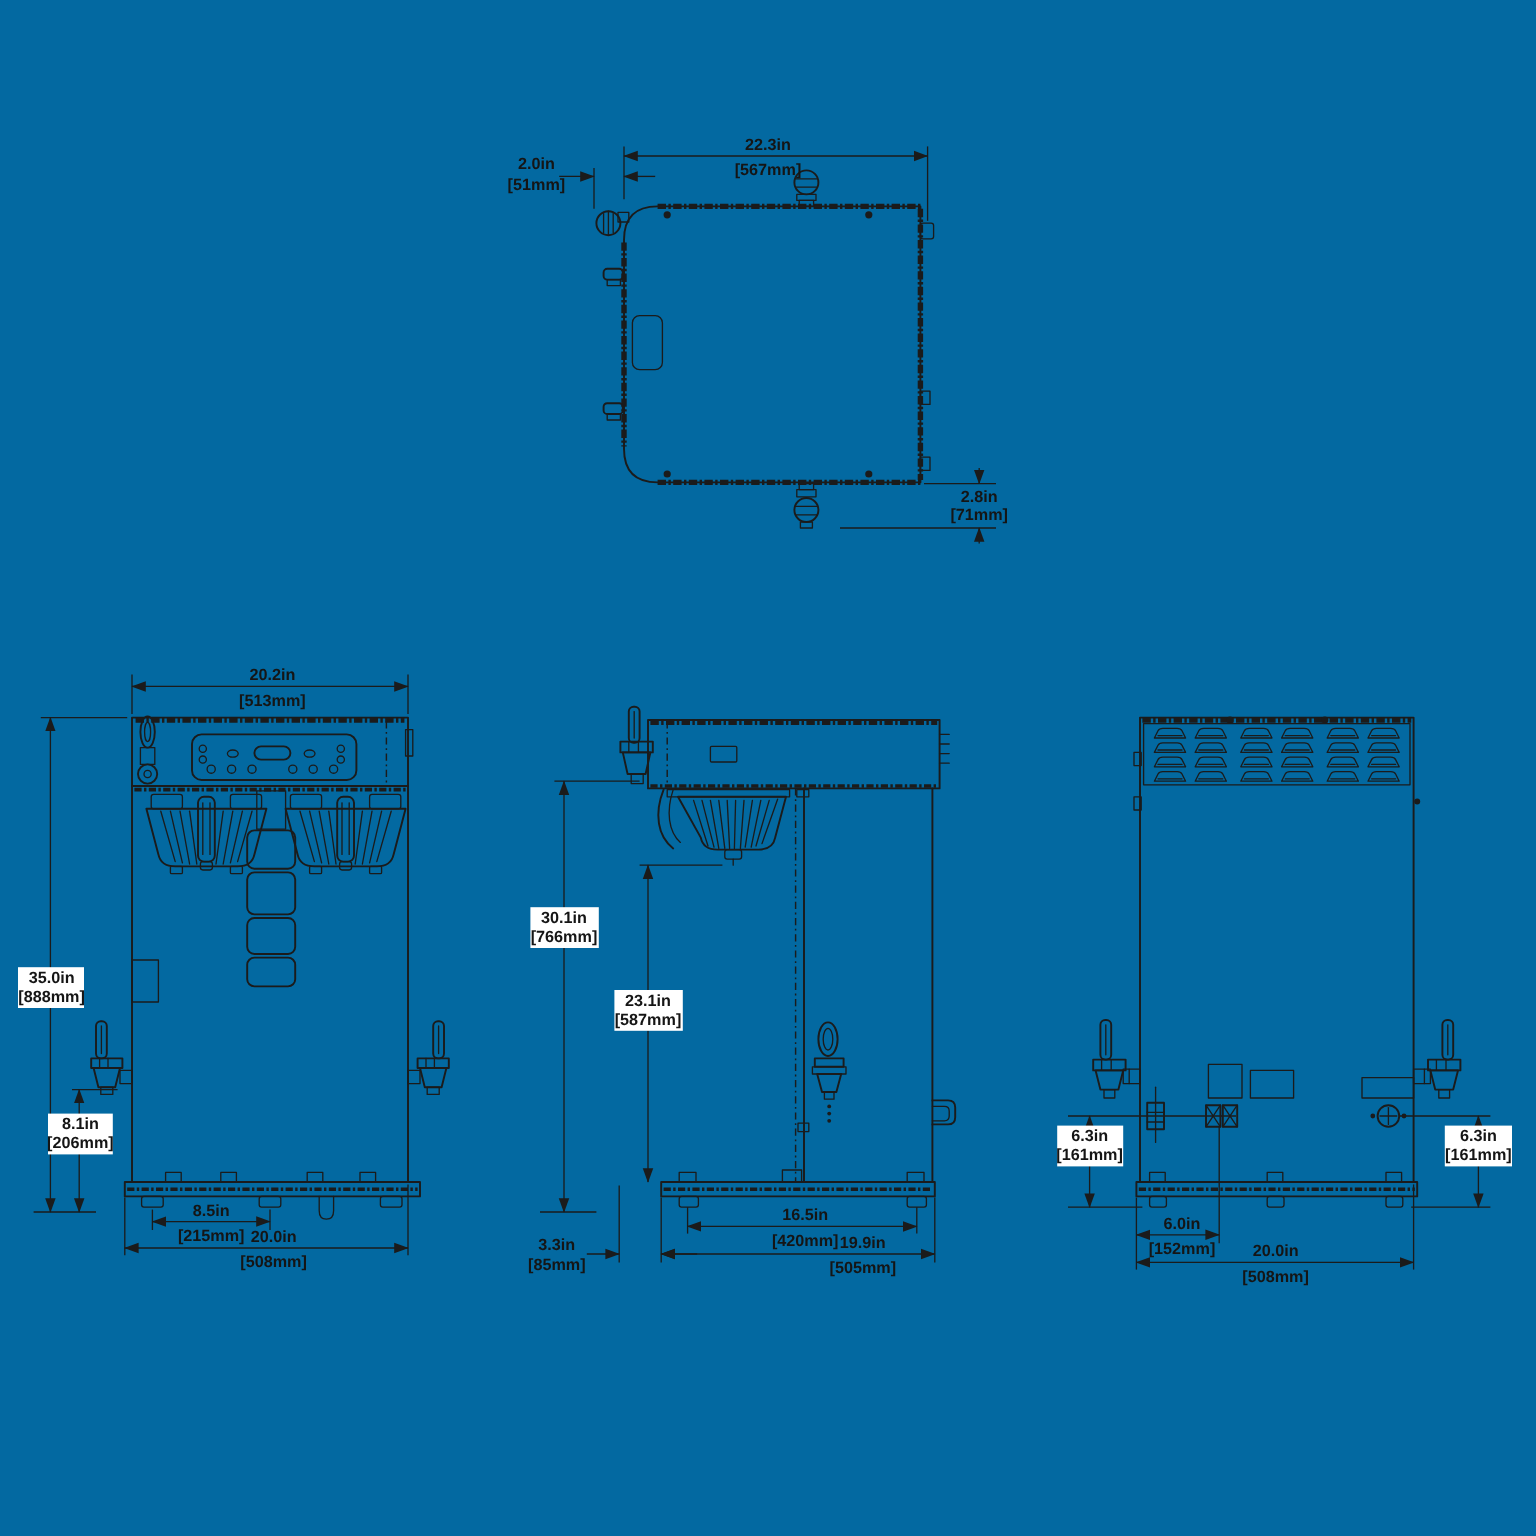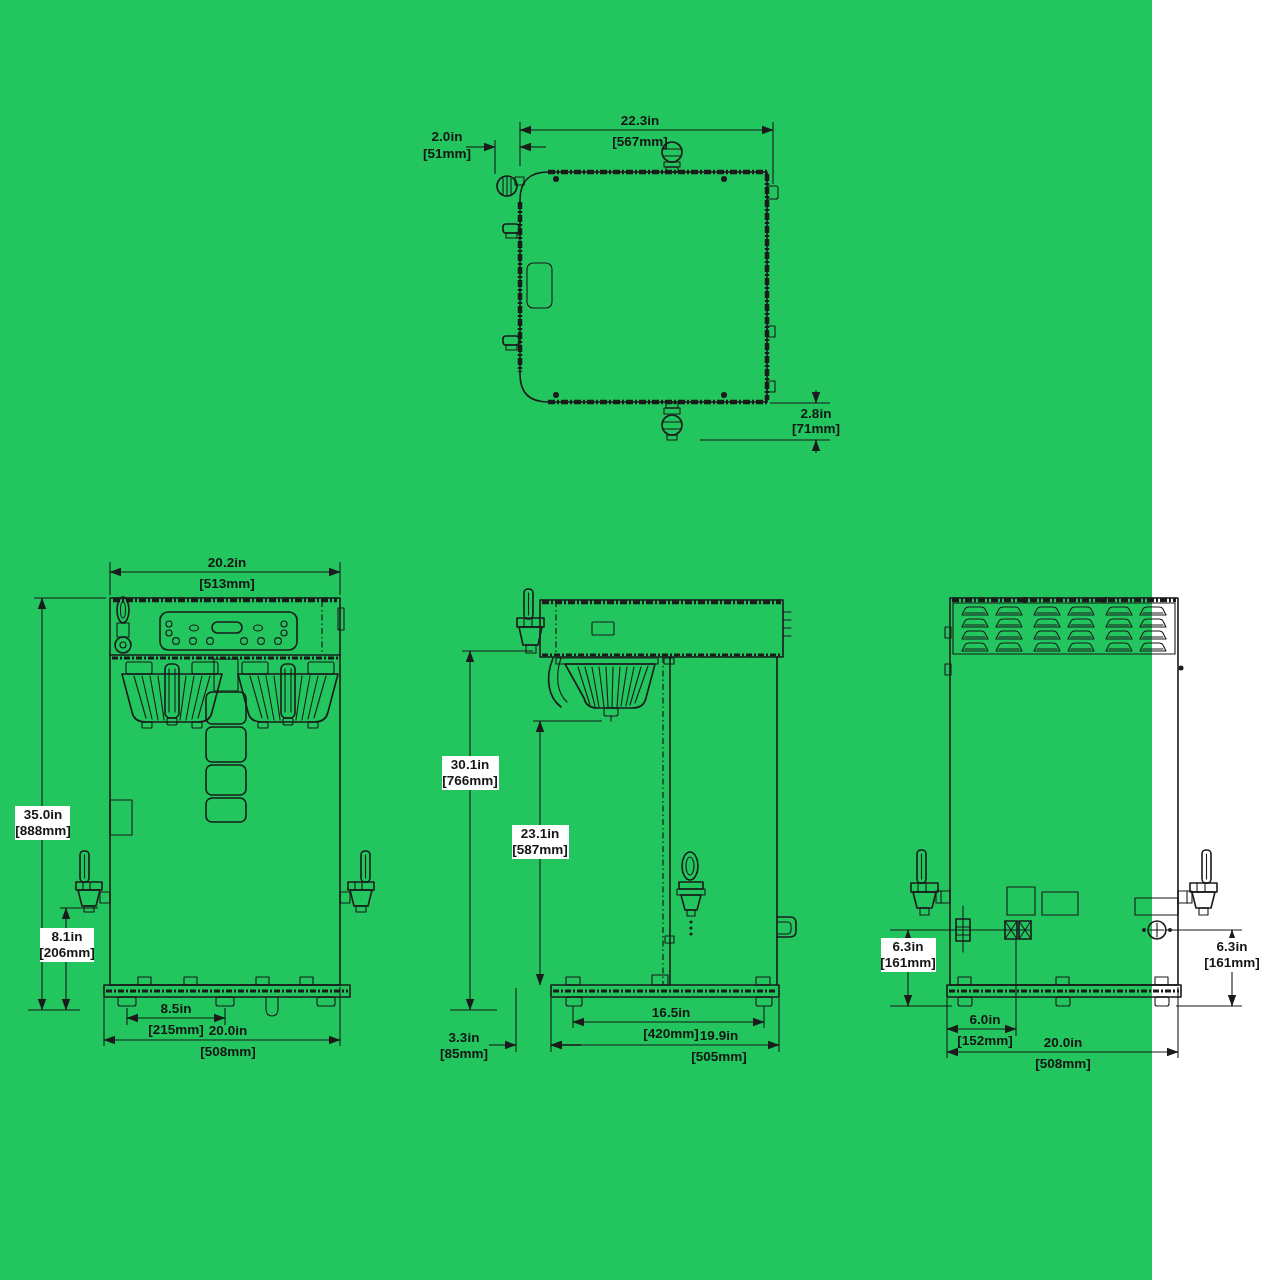--- a/index.html
+++ b/index.html
@@ -1,16 +1,16 @@
 <!DOCTYPE html>
 <html><head>
 <meta charset="utf-8">
 <style>
   html,body { margin:0; padding:0; background:#ffffff; }
-  #stage { width:1152px; height:1280px; background:#22c55e; position:relative;text-align:right; }
+  #stage { width:1280px; height:1280px; background:#0369a1; position:relative;text-align:right; }
   svg { display:block; }
   .ln  { stroke:#1b1b1b; stroke-width:1.6; fill:none; stroke-linecap:round; stroke-linejoin:round; }
   .ln2 { stroke:#1b1b1b; stroke-width:1.1; fill:none; stroke-linecap:round; stroke-linejoin:round; }
   .hz  { stroke:#1b1b1b; stroke-width:4.5; fill:none; stroke-dasharray:7 2 2 2; }
   .hz2 { stroke:#1b1b1b; stroke-width:3;   fill:none; stroke-dasharray:6 2 2 2; }
   .dsh { stroke:#1b1b1b; stroke-width:1.2; fill:none; stroke-dasharray:6 3 1.5 3; }
   .dim { stroke:#1b1b1b; stroke-width:1.1; fill:none; }
   .fb  { fill:#1b1b1b; stroke:none; }
   .wbg { fill:#ffffff; stroke:none; }
   text.t { font-family:"Liberation Sans", sans-serif; font-size:13.5px; font-weight:700; fill:#151515; text-anchor:middle; }

